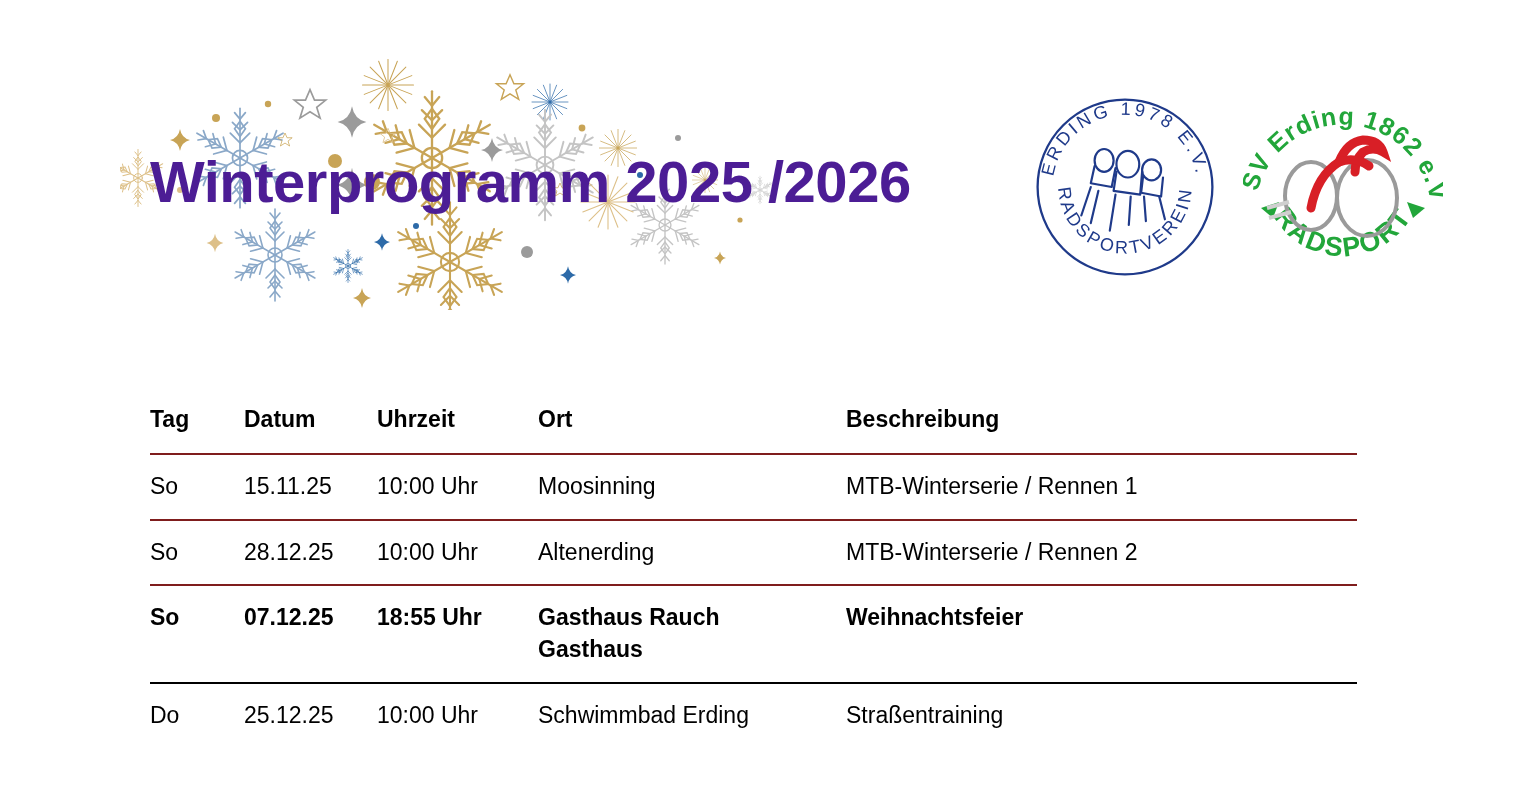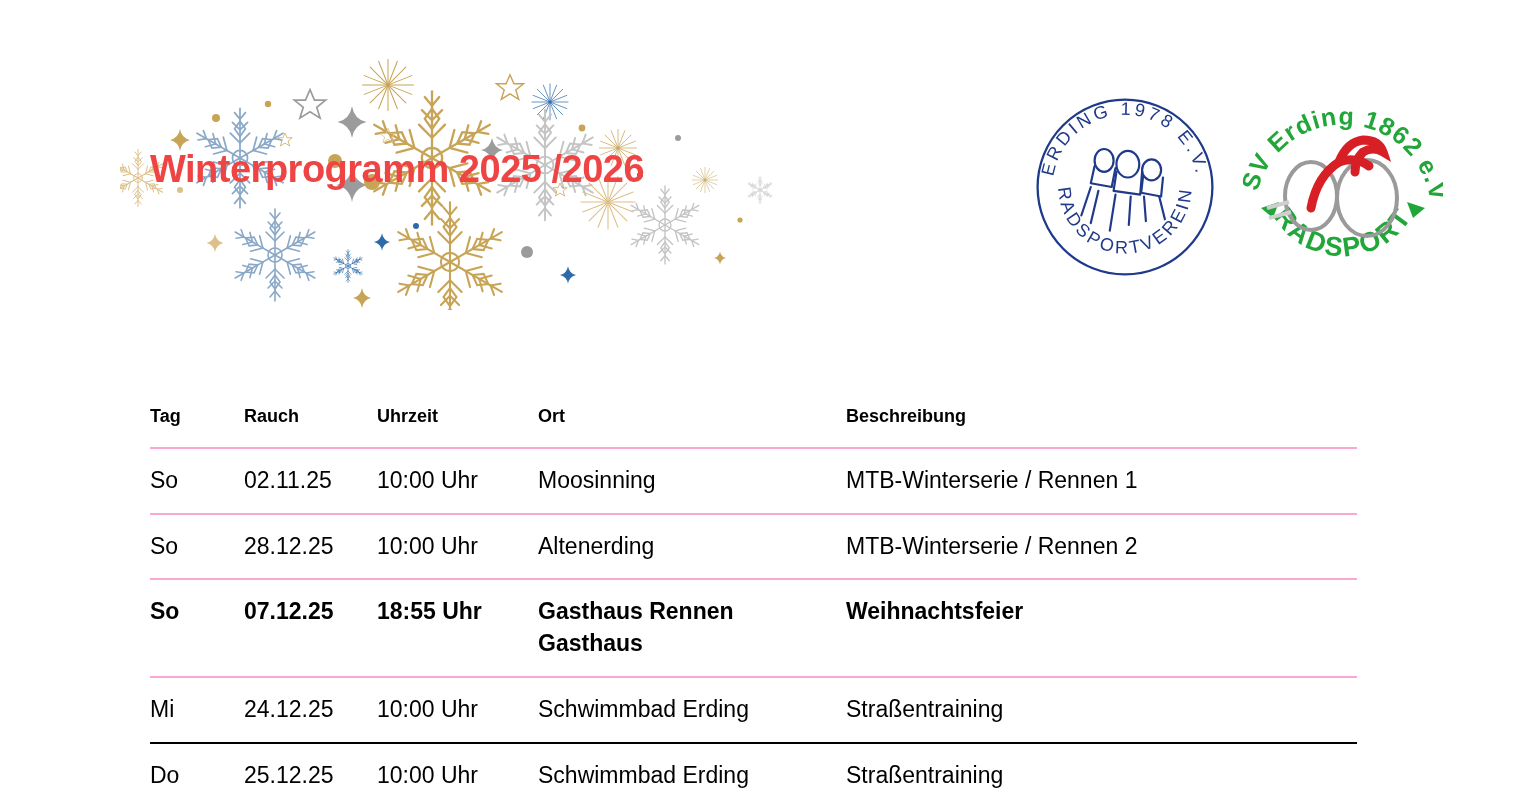--- a/index.html
+++ b/index.html
@@ -31,24 +31,24 @@
     top: 30px;
     width: 800px;
     height: 280px;
     pointer-events: none;
   }
 
   .title {
     position: absolute;
     left: 150px;
     top: 148px;
-    font-size: 38px;
+    font-size: 58px;
     font-weight: 700;
     letter-spacing: -0.5px;
-    color: #ef4444;
+    color: #4c1d95;
     white-space: nowrap;
     z-index: 5;
   }
 
   
   .logo-rsv {
     position: absolute;
     left: 1030px;
     top: 92px;
     width: 190px;
@@ -67,21 +67,21 @@
     position: absolute;
     left: 150px;
     top: 398px;
     width: 1207px;
     border-collapse: collapse;
     table-layout: fixed;
   }
 
   .schedule th {
     text-align: left;
-    font-size: 18px;
+    font-size: 23px;
     font-weight: 700;
     padding: 8px 0 20px 0;
     vertical-align: top;
     color: #000;
   }
 
   .schedule td {
     text-align: left;
     font-size: 23px;
     font-weight: 400;
@@ -90,21 +90,21 @@
     color: #000;
     line-height: 1.38;
   }
 
   .col-tag   { width: 94px;  }
   .col-datum { width: 133px; }
   .col-zeit  { width: 161px; }
   .col-ort   { width: 308px; }
   .col-besch { width: 511px; }
 
-  tr.rule-gray > * { border-top: 2px solid #f9a8d4; }
+  tr.rule-gray > * { border-top: 2px solid #7f1d1d; }
   tr.rule-dark > * { border-top: 2px solid #000000; }
 
   tr.highlight td { font-weight: 700; }
 
   td .line2 { display: block; }
 
   
   .deco-band svg { display: block; width: 100%; height: 100%; }
 </style>
 </head>
@@ -312,57 +312,50 @@
   <colgroup>
     <col class="col-tag">
       <col class="col-datum">
       <col class="col-zeit">
     <col class="col-ort">
       <col class="col-besch">
   </colgroup>
   <thead>
     <tr>
       <th>Tag</th>
-      <th>Rauch</th>
+      <th>Datum</th>
       <th>Uhrzeit</th>
       <th>Ort</th>
       <th>Beschreibung</th>
     </tr>
   </thead>
   <tbody>
     <tr class="rule-gray">
       <td>So</td>
-      <td>02.11.25</td>
+      <td>15.11.25</td>
       <td>10:00 Uhr</td>
       <td><span>Moosinning</span></td>
       <td>MTB-Winterserie / Rennen 1</td>
     </tr>
     <tr class="rule-gray">
       <td>So</td>
       <td>28.12.25</td>
       <td>10:00 Uhr</td>
       <td><span>Altenerding</span></td>
       <td>MTB-Winterserie / Rennen 2</td>
     </tr>
     <tr class="rule-gray highlight">
       <td>So</td>
       <td>07.12.25</td>
       <td>18:55 Uhr</td>
       <td>
-        <span>Gasthaus Rennen</span>
+        <span>Gasthaus Rauch</span>
         <span class="line2">Gasthaus</span>
       </td>
       <td>Weihnachtsfeier</td>
-    </tr>
-    <tr class="rule-gray">
-      <td>Mi</td>
-      <td>24.12.25</td>
-      <td>10:00 Uhr</td>
-      <td><span>Schwimmbad Erding</span></td>
-      <td>Straßentraining</td>
     </tr>
     <tr class="rule-dark">
       <td>Do</td>
       <td>25.12.25</td>
       <td>10:00 Uhr</td>
       <td><span>Schwimmbad Erding</span></td>
       <td>Straßentraining</td>
     </tr>
   </tbody>
 </table>

